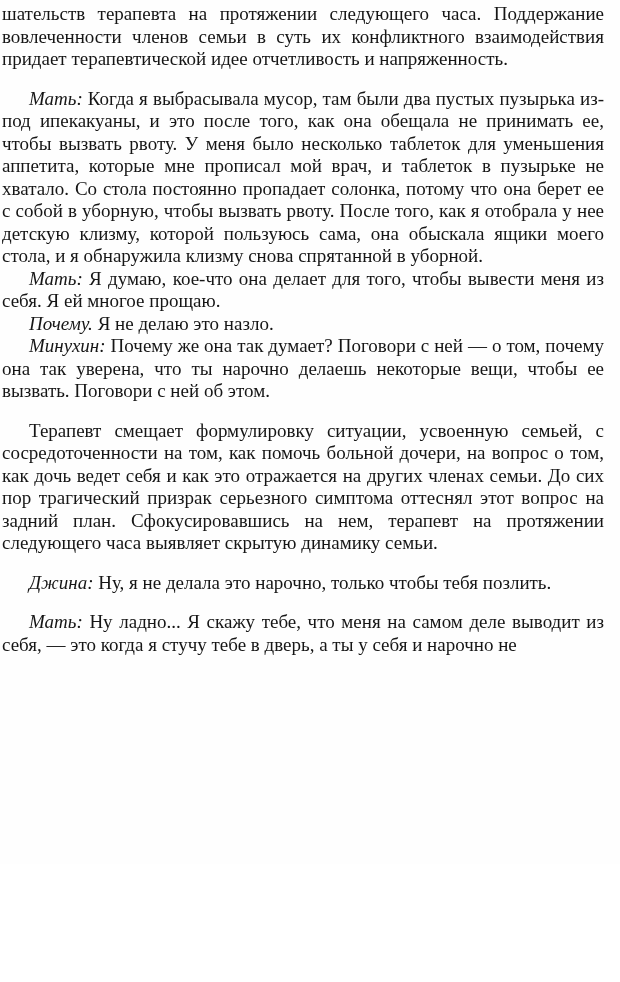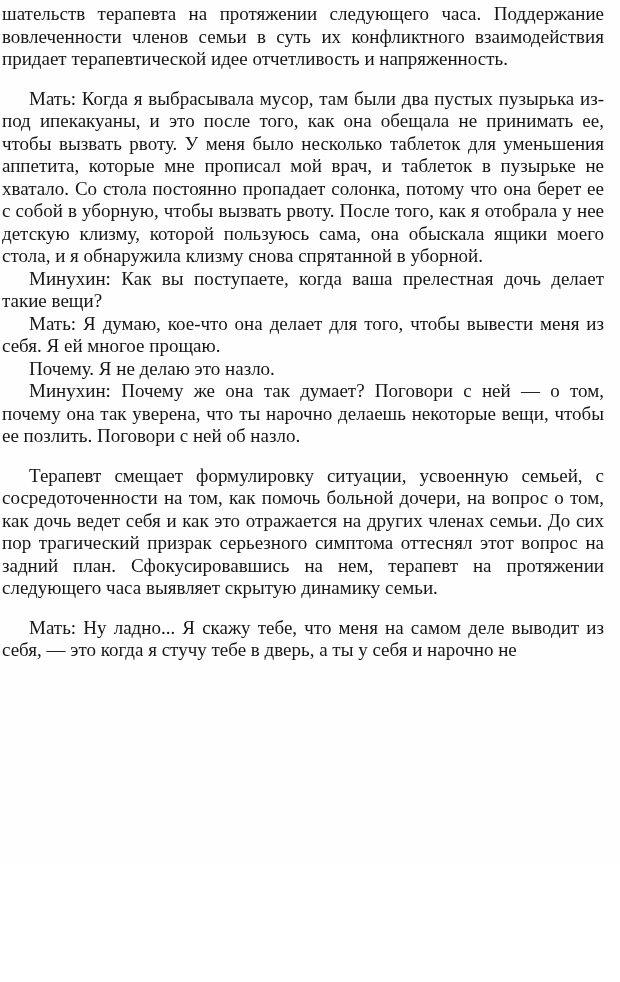--- a/index.html
+++ b/index.html
@@ -29,20 +29,21 @@
     margin: 0;
     text-indent: 27px;
   }
   .body-text p.no-indent {
     text-indent: 0;
   }
   .body-text p.gap {
     margin-top: 17px;
   }
   .speaker {
+    font-style: italic;
   }
   .folio {
     position: absolute;
     left: 0;
     top: 950px;
     width: 100%;
     text-align: center;
     text-indent: 0;
     font-size: 18px;
     color: #1a1a1a;
@@ -51,33 +52,33 @@
 </head>
 <body>
 
 <div class="page">
   <div class="body-text">
 
     <p class="no-indent"><span>шательств терапевта на протяжении следующего часа. Поддержание вовлеченности членов семьи в суть их конфликтного взаимодействия придает терапевтической идее отчетливость и напряженность.</span></p>
 
     <p class="gap"><span class="speaker">Мать:</span> <span>Когда я выбрасывала мусор, там были два пустых пузырька из-под ипекакуаны, и это после того, как она обещала не принимать ее, чтобы вызвать рвоту. У меня было несколько таблеток для уменьшения аппетита, которые мне прописал мой врач, и таблеток в пузырьке не хватало. Со стола постоянно пропадает солонка, потому что она берет ее с собой в уборную, чтобы вызвать рвоту. После того, как я отобрала у нее детскую клизму, которой пользуюсь сама, она обыскала ящики моего стола, и я обнаружила клизму снова спрятанной в уборной.</span></p>
 
-    <p><span class="speaker">Минухин:</span> <span>Как вы поступаете, когда ваша прелестная дочь делает такие вещи?</span></p>
 
 
 
     <p><span class="speaker">Мать:</span> <span>Я думаю, кое-что она делает для того, чтобы вывести меня из себя. Я ей многое прощаю.</span></p>
 
 
     <p><span class="speaker">Почему.</span> <span>Я не делаю это назло.</span></p>
 
-    <p><span class="speaker">Минухин:</span> <span>Почему же она так думает? Поговори с ней — о том, почему она так уверена, что ты нарочно делаешь некоторые вещи, чтобы ее позлить. Поговори с ней об назло.</span></p>
+    <p><span class="speaker">Минухин:</span> <span>Почему же она так думает? Поговори с ней — о том, почему она так уверена, что ты нарочно делаешь некоторые вещи, чтобы ее вызвать. Поговори с ней об этом.</span></p>
 
     <p class="gap"><span>Терапевт смещает формулировку ситуации, усвоенную семьей, с сосредоточенности на том, как помочь больной дочери, на вопрос о том, как дочь ведет себя и как это отражается на других членах семьи. До сих пор трагический призрак серьезного симптома оттеснял этот вопрос на задний план. Сфокусировавшись на нем, терапевт на протяжении следующего часа выявляет скрытую динамику семьи.</span></p>
 
+    <p class="gap"><span class="speaker">Джина:</span> <span>Ну, я не делала это нарочно, только чтобы тебя позлить.</span></p>
 
 
 
     <p class="gap"><span class="speaker">Мать:</span> <span>Ну ладно... Я скажу тебе, что меня на самом деле выводит из себя, — это когда я стучу тебе в дверь, а ты у себя и нарочно не</span></p>
 
   </div>
 
   <div class="folio">136</div>
 </div>
 

